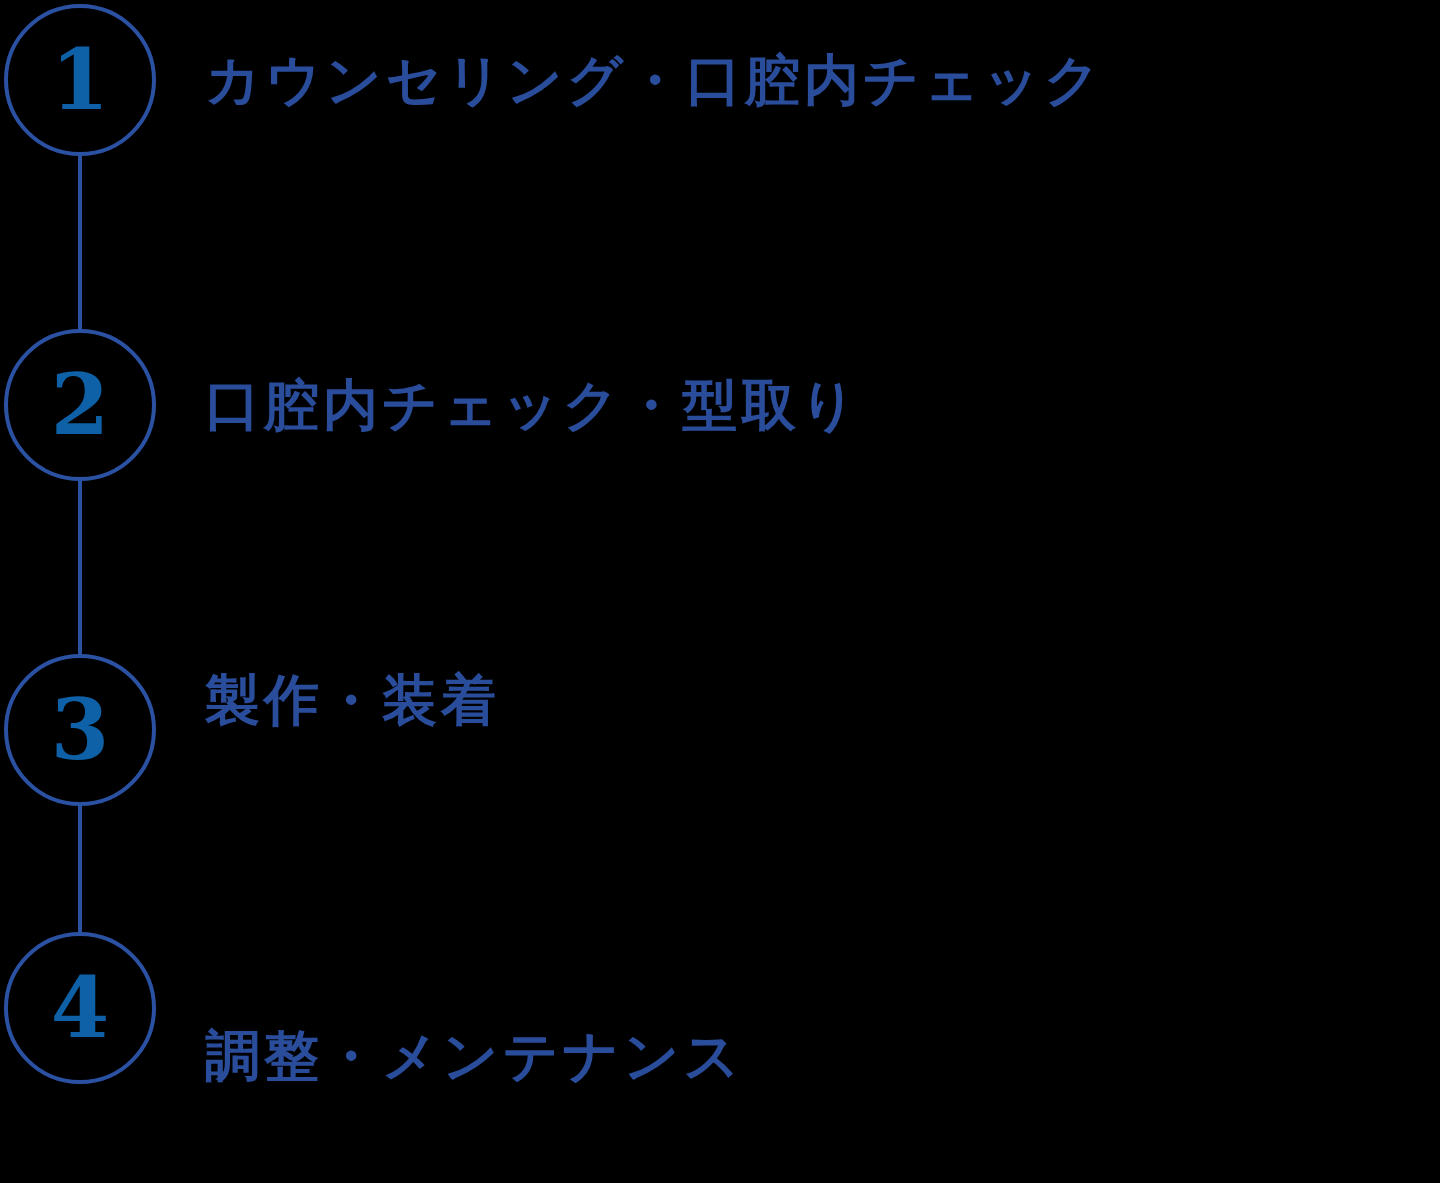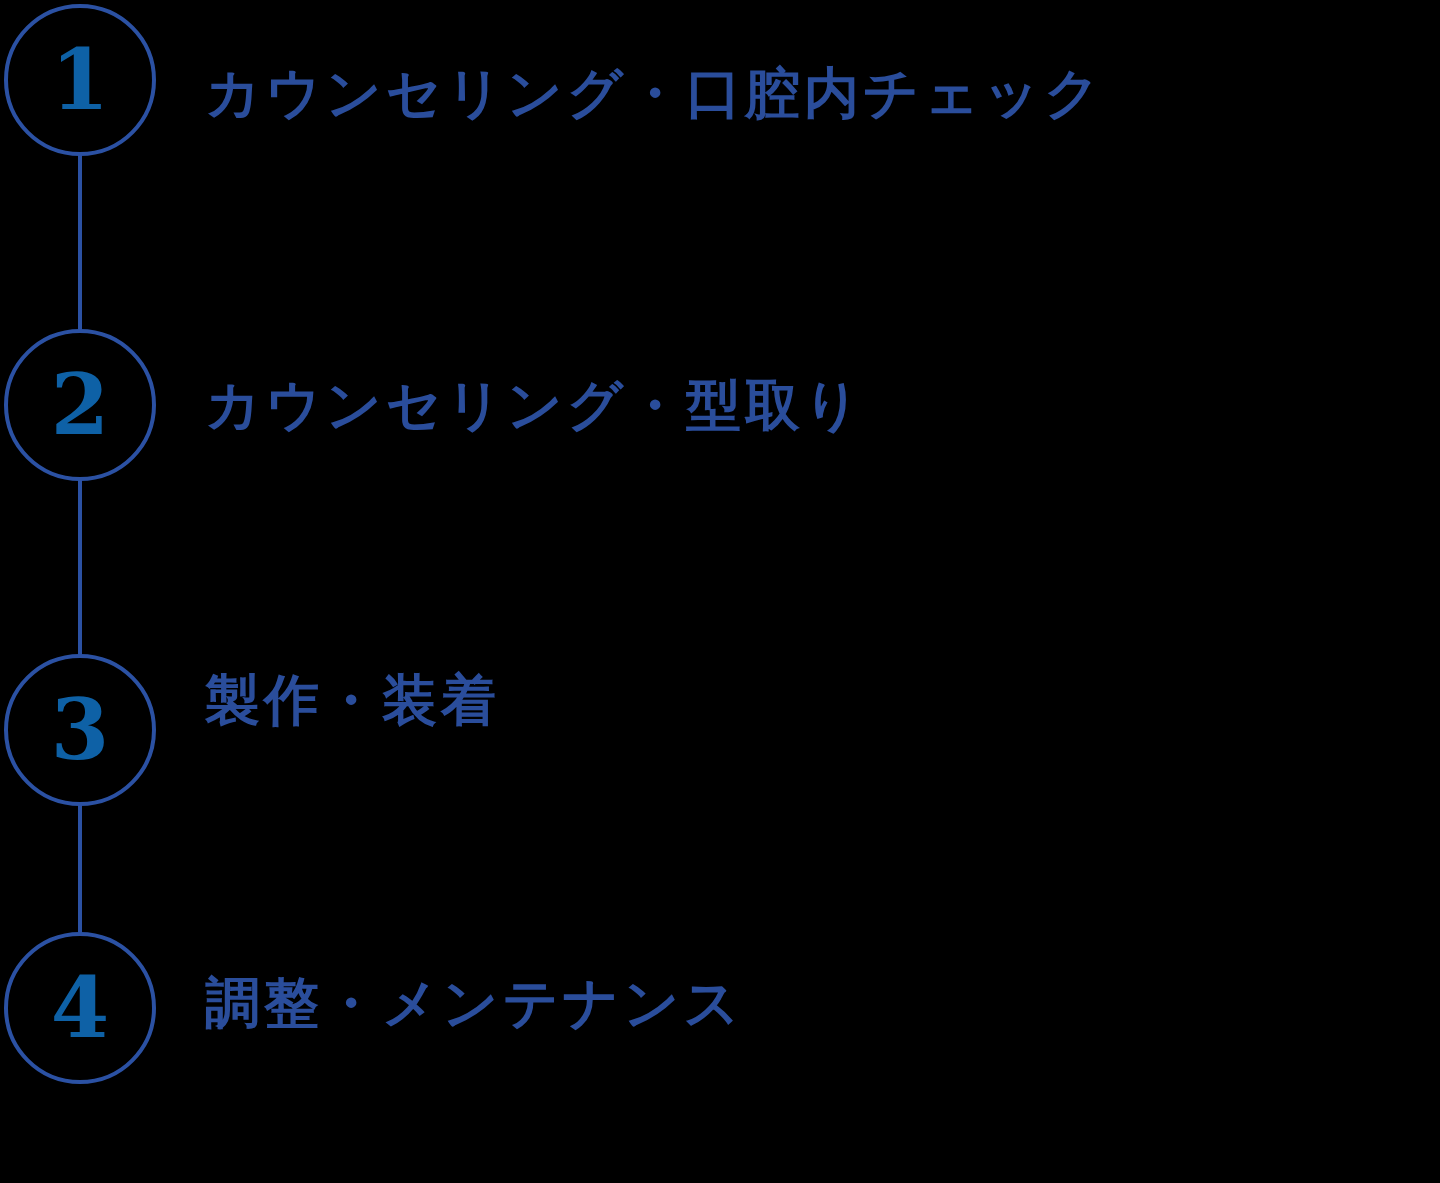--- a/index.html
+++ b/index.html
@@ -53,41 +53,41 @@
     font-family: "DejaVu Serif", "Liberation Serif", serif;
   }
   
   .c1 { top: 4px; }
   .c2 { top: 329px; }
   .c3 { top: 654px; }
   .c4 { top: 932px; }
   .l1 { top: 154px; height: 178px; }
   .l2 { top: 479px; height: 178px; }
   .l3 { top: 804px; height: 131px; }
-  .t1 { top: 52px; margin-top: 13px; }
+  .t1 { top: 52px; }
   .t2 { top: 377px; }
   .t3 { top: 672px; }
-  .t4 { top: 975px; }
+  .t4 { top: 1028px; }
 </style>
 </head>
 <body>
 
 <div class="canvas">
 
   <div class="step-circle c1">
     <span class="step-num">1</span>
   </div>
   <h3 class="step-label t1">カウンセリング・口腔内チェック</h3>
 
   <div class="connector l1"></div>
 
   <div class="step-circle c2">
     <span class="step-num">2</span>
   </div>
-  <h3 class="step-label t2">カウンセリング・型取り</h3>
+  <h3 class="step-label t2">口腔内チェック・型取り</h3>
 
   <div class="connector l2"></div>
 
   <div class="step-circle c3">
     <span class="step-num">3</span>
   </div>
   <h3 class="step-label t3">製作・装着</h3>
 
   <div class="connector l3"></div>
 

